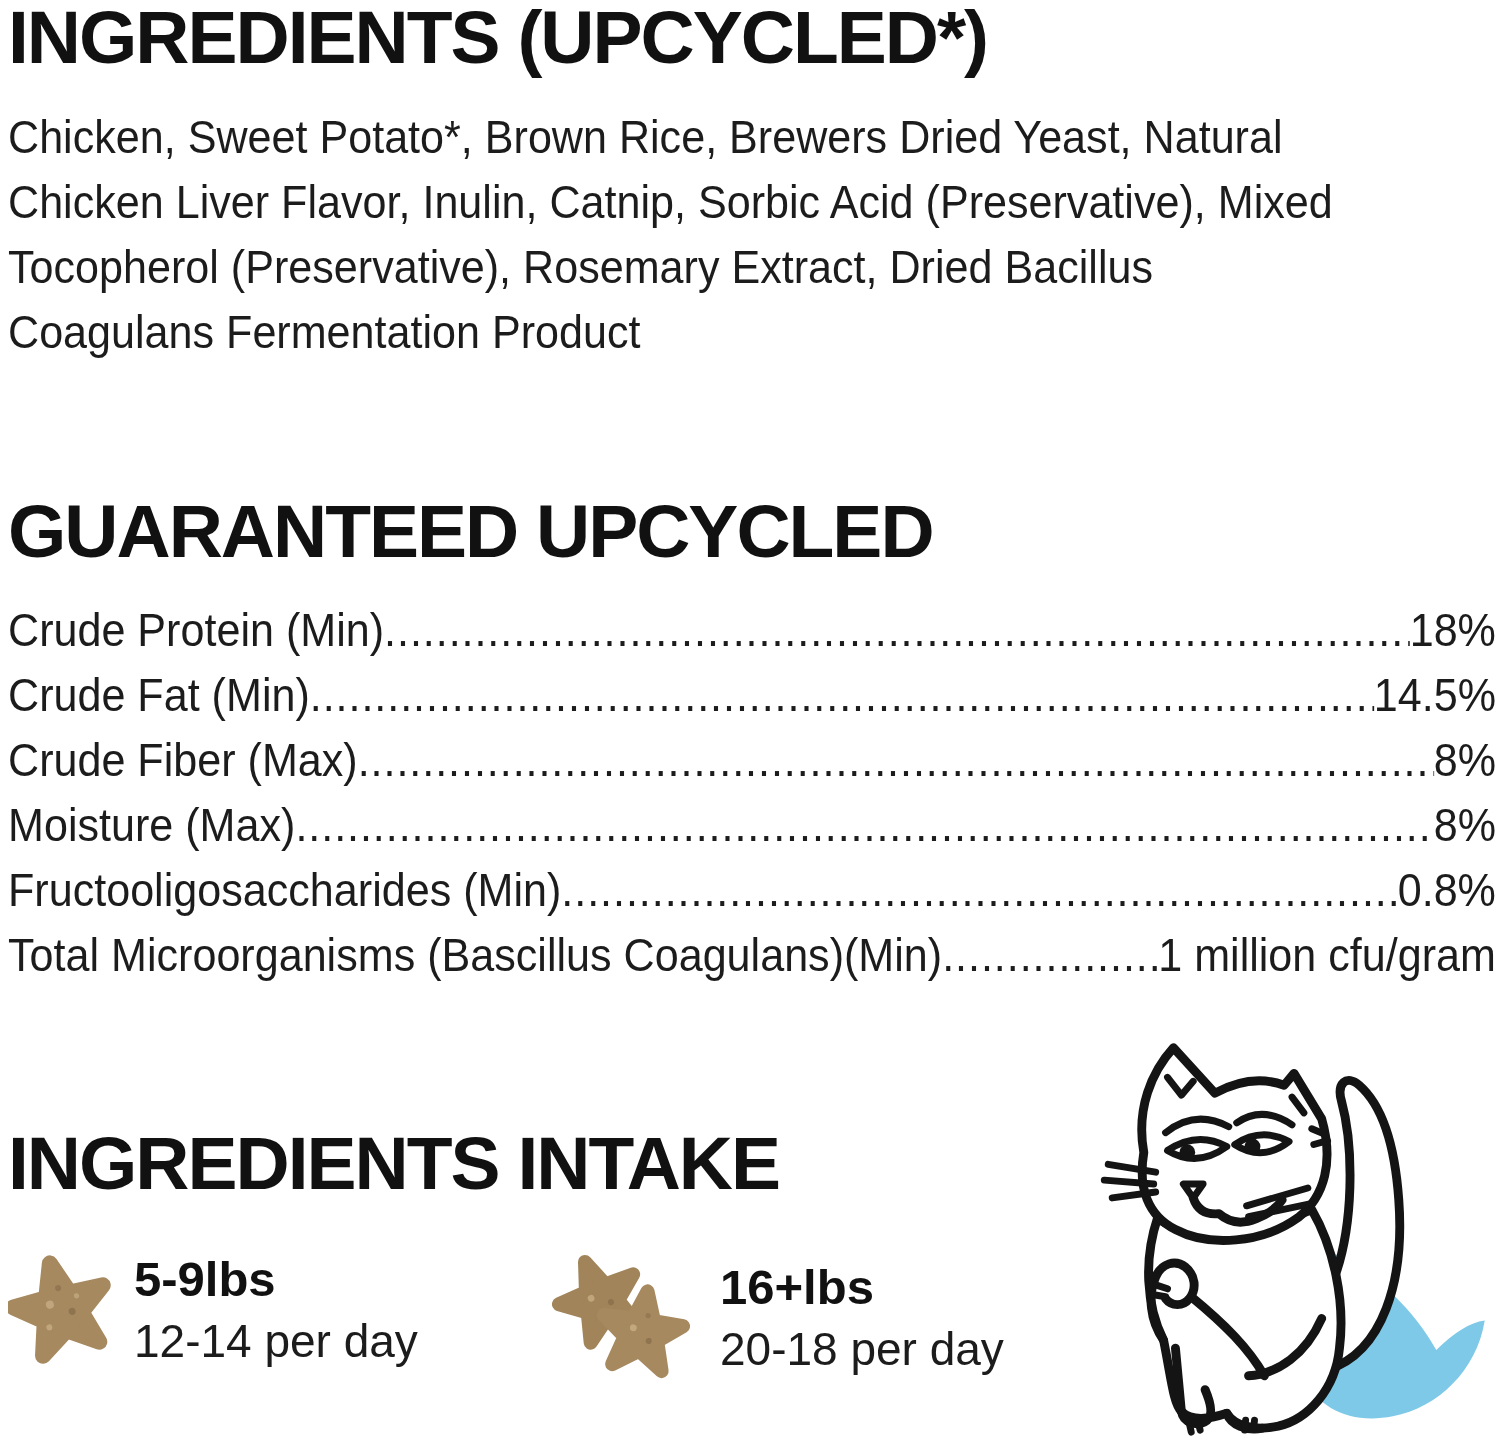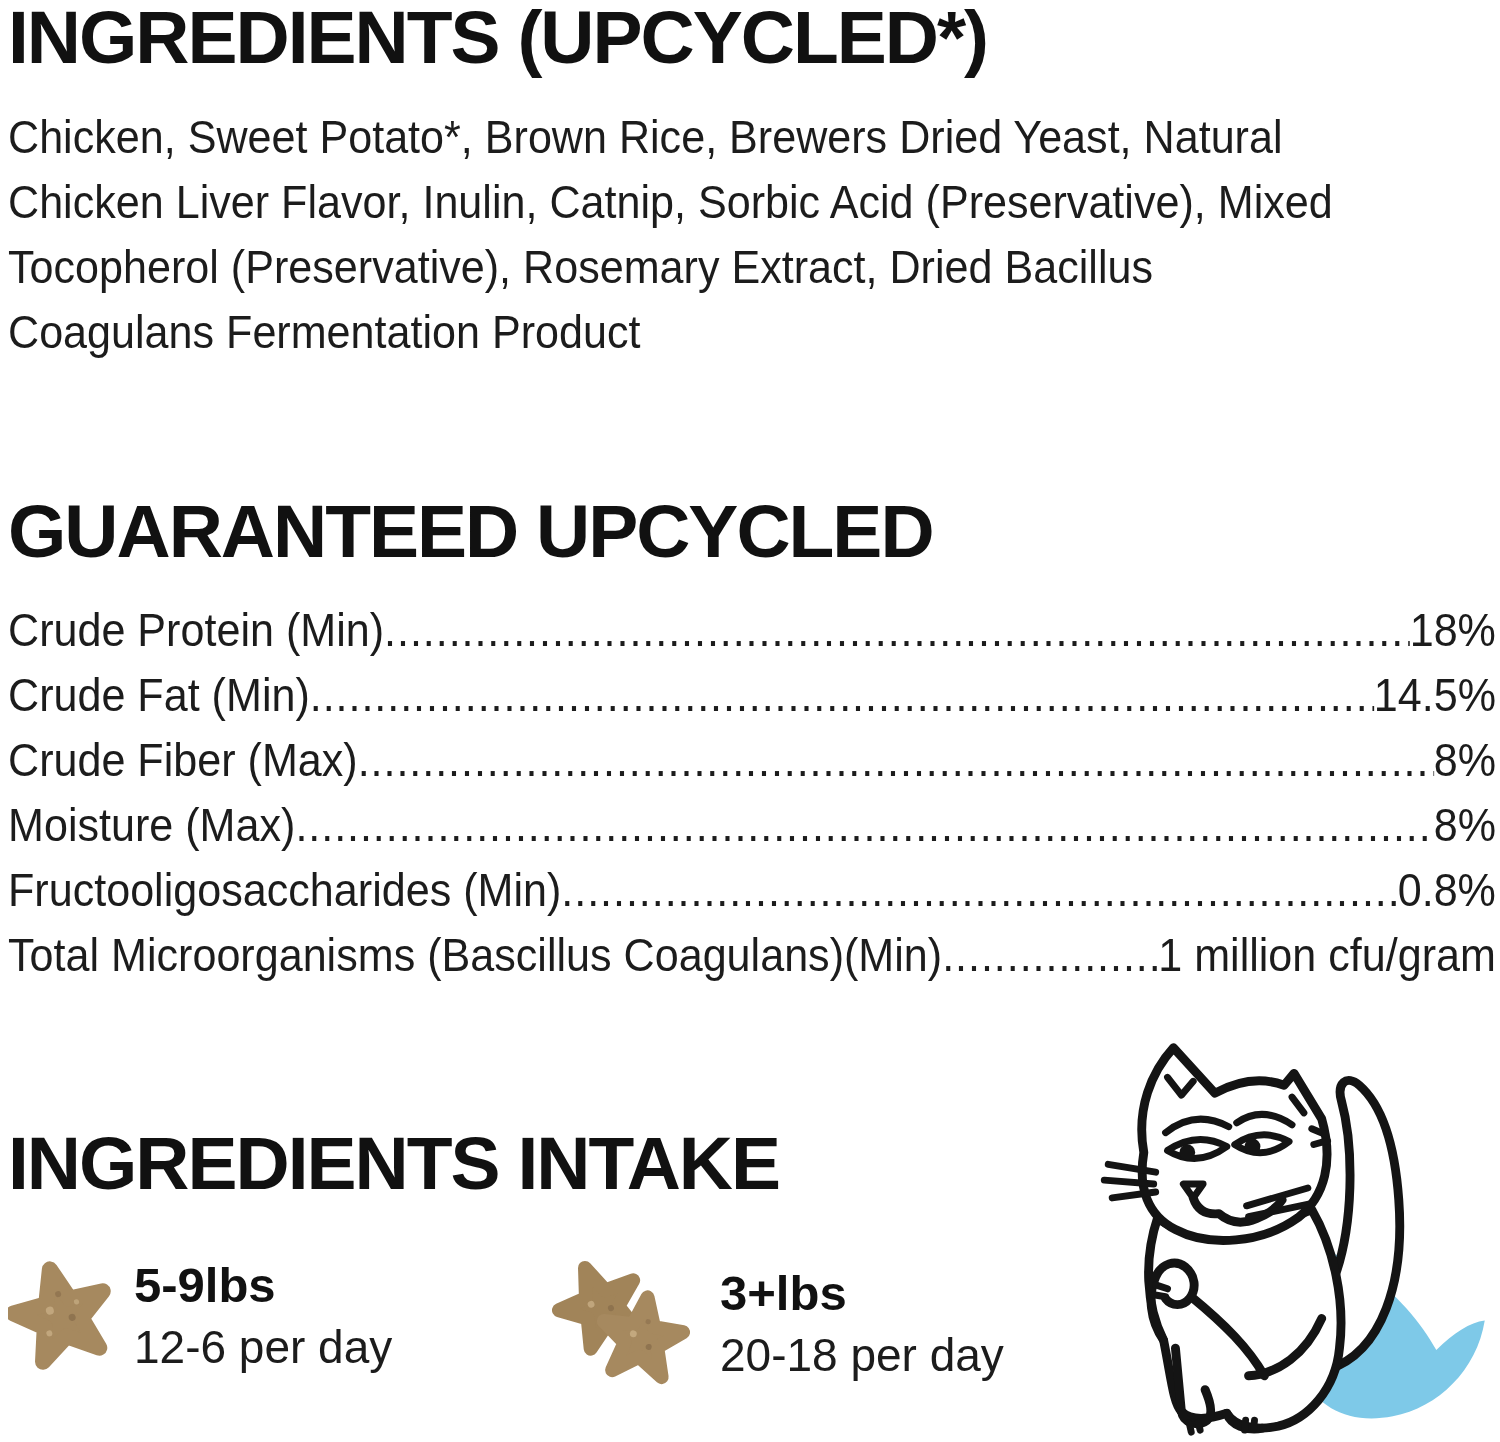--- a/index.html
+++ b/index.html
@@ -22,21 +22,21 @@
 
   .ga-rows{margin-top:29px;font-size:46px;line-height:65px;color:#1c1c1c;}
   .ga-row{display:flex;align-items:baseline;width:100%;}
   .ga-label{white-space:nowrap;}
   .ga-value{white-space:nowrap;}
   .ga-dots{flex:1 1 auto;overflow:hidden;white-space:nowrap;min-width:30px;
            letter-spacing:1px;}
   .ga-dots::after{content:"..............................................................................................................................................................................";}
 
   .intake-items{position:relative;margin-top:34px;height:150px;}
-  .intake-item{position:absolute;top:18px;display:flex;align-items:center;gap:20px;}
+  .intake-item{position:absolute;top:12px;display:flex;align-items:center;gap:20px;}
   .intake-item.one{left:0;}
   .intake-item.two{left:540px;}
   .intake-icon{flex:0 0 auto;}
   .intake-text{display:flex;flex-direction:column;justify-content:center;}
   .intake-weight{font-size:49px;font-weight:700;line-height:62px;color:#111;}
   .intake-serving{font-size:46px;font-weight:400;line-height:62px;color:#1c1c1c;}
 
   .cat-wrap{position:absolute;left:1098px;top:1022px;width:396px;height:420px;}
   .cat-wrap svg{display:block;width:100%;height:100%;}
 
@@ -107,42 +107,42 @@
               <circle cx="-10" cy="-6" r="4" fill="#c8ae84" opacity="0.8"></circle>
               <circle cx="10" cy="6" r="3.5" fill="#7c6243" opacity="0.55"></circle>
               <circle cx="2" cy="-20" r="3" fill="#7c6243" opacity="0.45"></circle>
               <circle cx="-16" cy="16" r="3" fill="#c8ae84" opacity="0.8"></circle>
               <circle cx="18" cy="-8" r="2.6" fill="#c8ae84" opacity="0.7"></circle>
             </g>
           </svg>
         </span>
         <span class="intake-text">
           <span class="intake-weight">5-9lbs</span>
-          <span class="intake-serving">12-6 per day</span>
+          <span class="intake-serving">12-14 per day</span>
         </span>
       </div>
 
       <div class="intake-item two">
         <span class="intake-icon">
           <svg width="152" height="138" viewBox="0 0 152 138" aria-hidden="true">
             <g transform="translate(52,52) rotate(-22)">
               <path d="M0,-40 L10.5,-11.5 L40,-10.5 L16.5,8 L25,37 L0,20 L-25,37 L-16.5,8 L-40,-10.5 L-10.5,-11.5 Z" fill="#a18459" stroke="#a18459" stroke-width="14" stroke-linejoin="round"></path>
               <circle cx="-8" cy="-4" r="3.4" fill="#c8ae84" opacity="0.8"></circle>
               <circle cx="9" cy="7" r="3" fill="#7c6243" opacity="0.5"></circle>
             </g>
             <g transform="translate(94,84) rotate(8)">
               <path d="M0,-40 L10.5,-11.5 L40,-10.5 L16.5,8 L25,37 L0,20 L-25,37 L-16.5,8 L-40,-10.5 L-10.5,-11.5 Z" fill="#a6895f" stroke="#a6895f" stroke-width="14" stroke-linejoin="round"></path>
               <circle cx="-9" cy="-2" r="3.4" fill="#c8ae84" opacity="0.85"></circle>
               <circle cx="8" cy="9" r="3" fill="#7c6243" opacity="0.55"></circle>
               <circle cx="4" cy="-16" r="2.6" fill="#7c6243" opacity="0.4"></circle>
             </g>
           </svg>
         </span>
         <span class="intake-text">
-          <span class="intake-weight">3+lbs</span>
+          <span class="intake-weight">16+lbs</span>
           <span class="intake-serving">20-18 per day</span>
         </span>
       </div>
 
     </div>
   </section>
 
   <div class="cat-wrap">
     <svg viewBox="0 0 400 425" aria-hidden="true">
 

